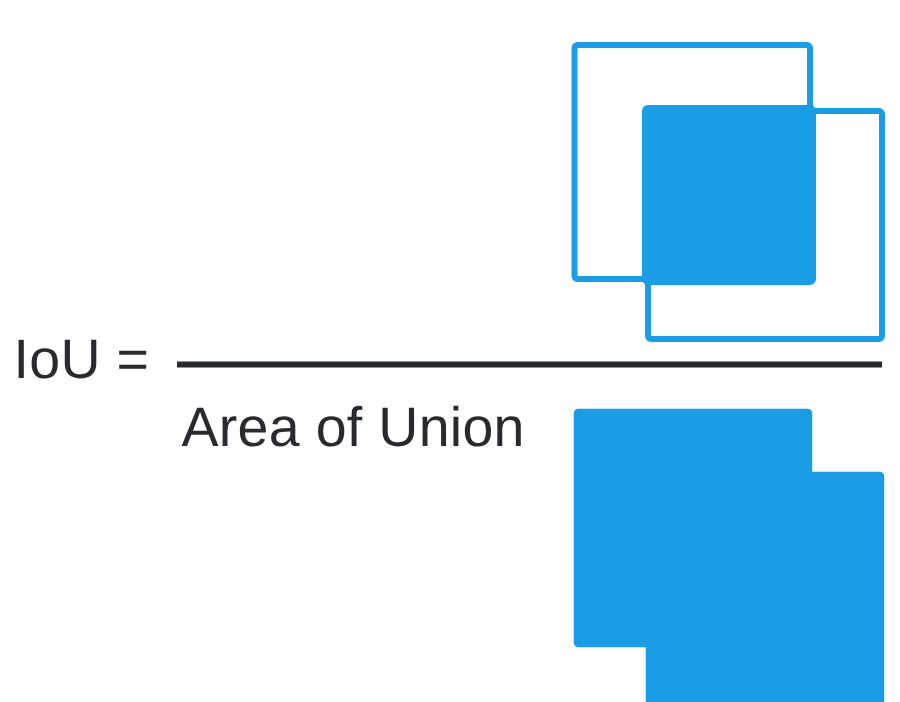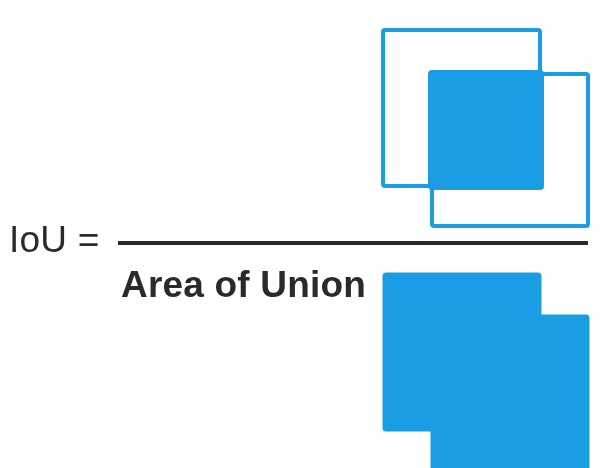--- a/index.html
+++ b/index.html
@@ -59,21 +59,20 @@
 
   .fraction-denominator {
     position: absolute;
     left: 121px;
     top: 245px;
     font-size: 37px;
     line-height: 44px;
     letter-spacing: 0.2px;
     color: #282A2E;
     white-space: nowrap;
-    font-weight: bold;
   }
 
   
   .diagram-overlap {
     position: absolute;
     left: 375px;
     top: 4px;
     width: 220px;
     height: 214px;
   }

